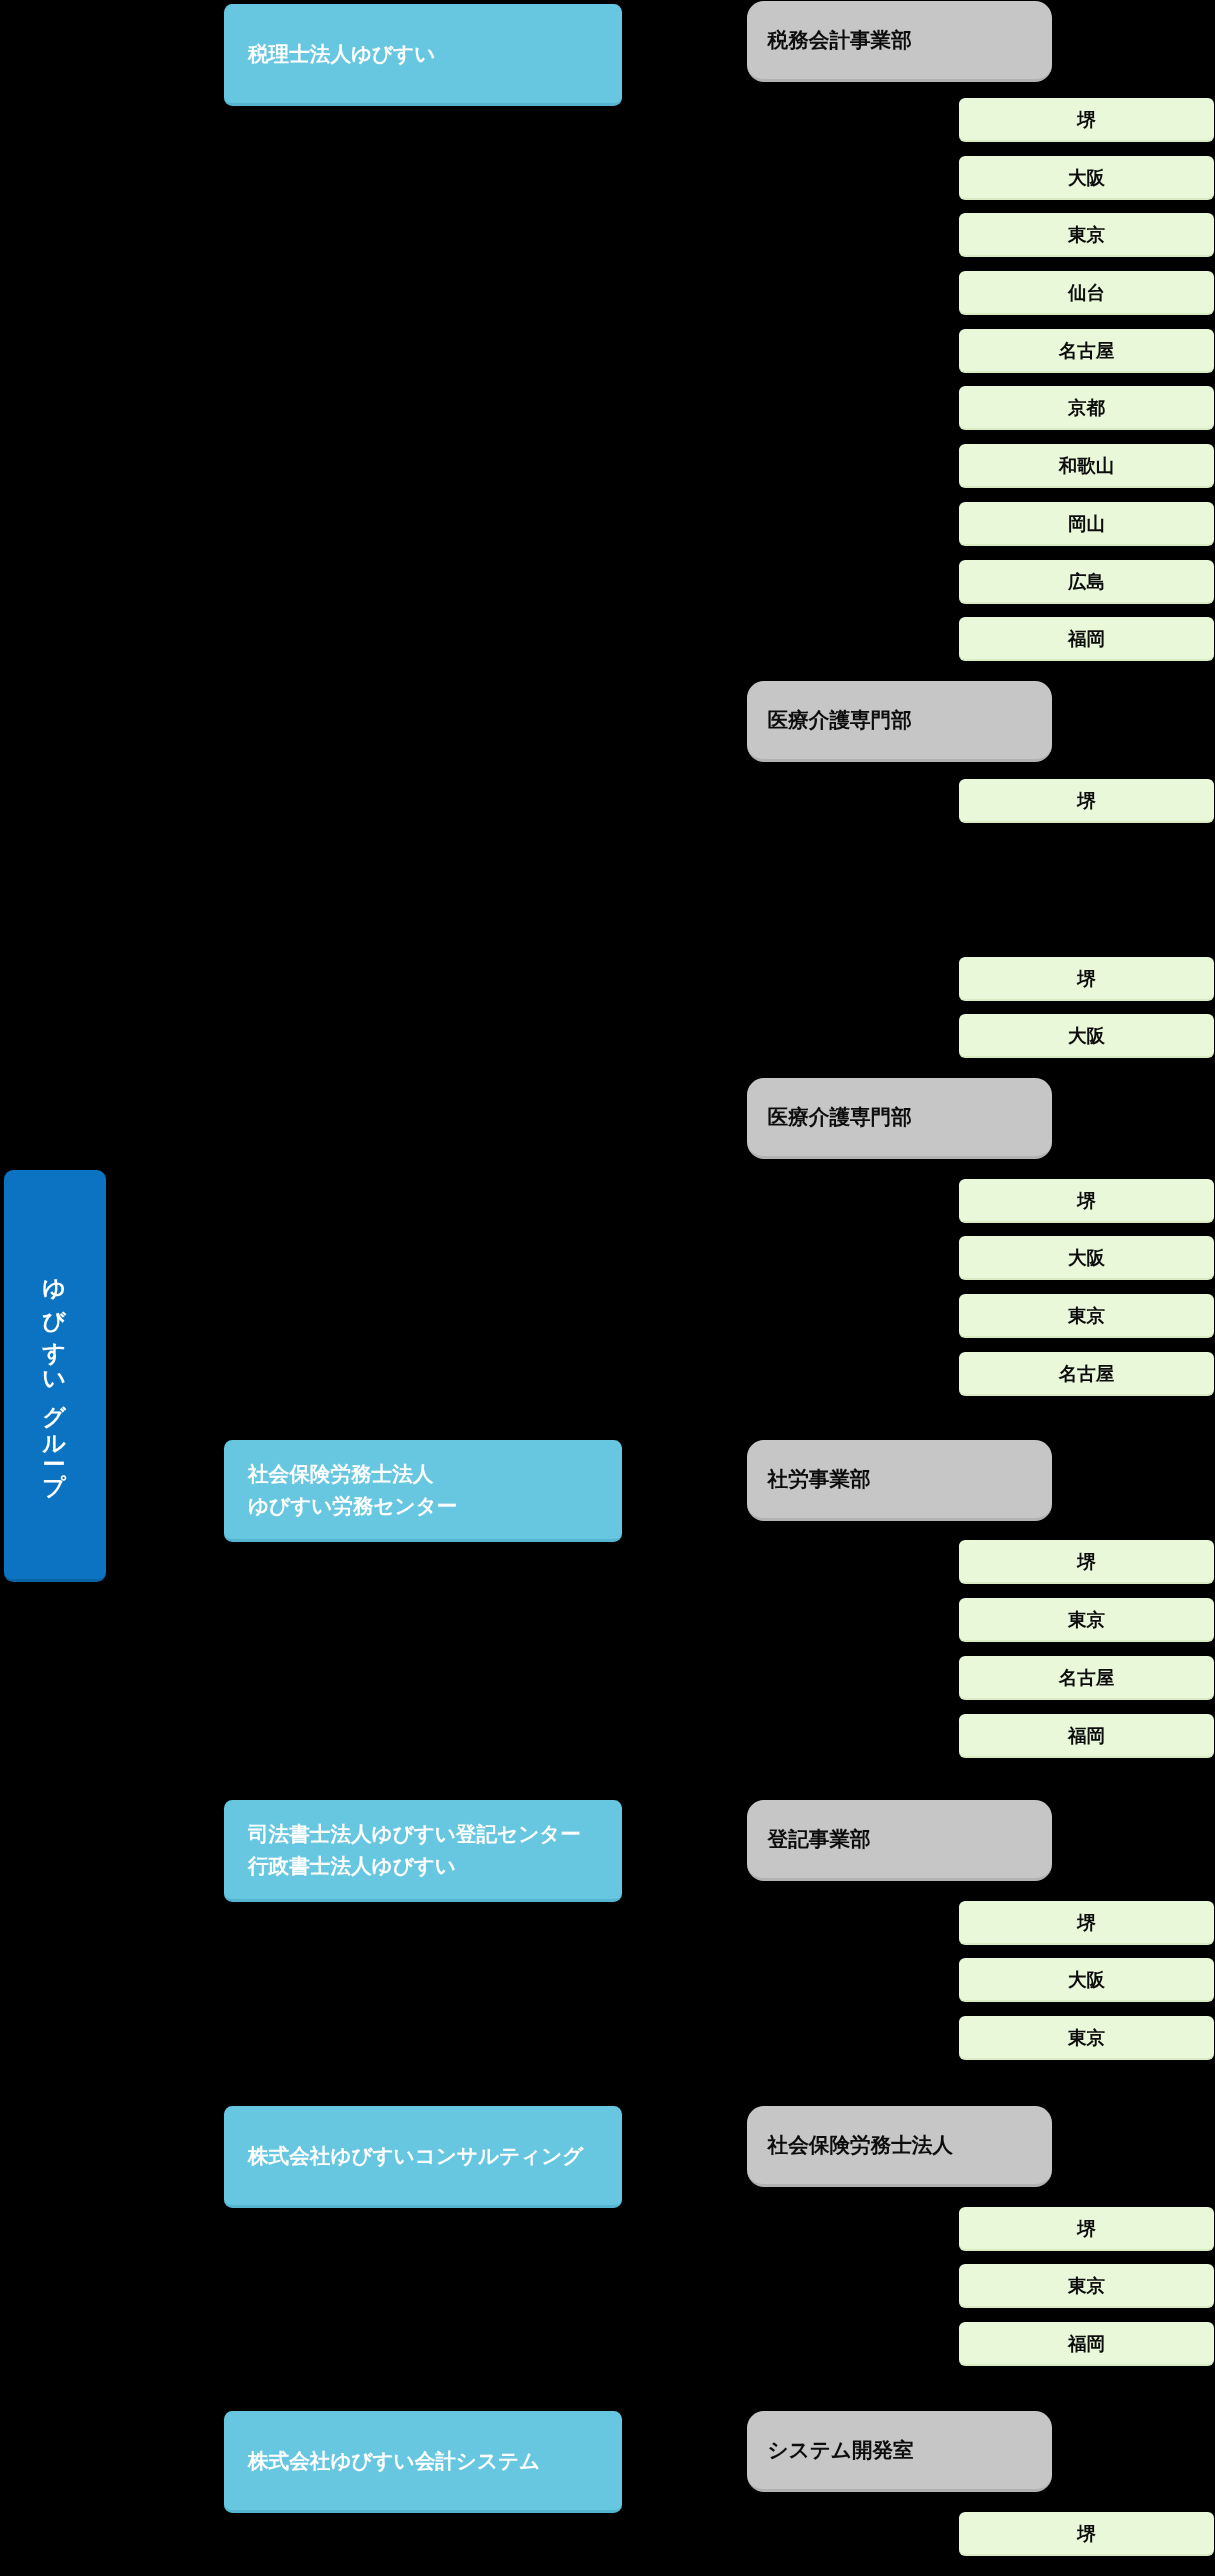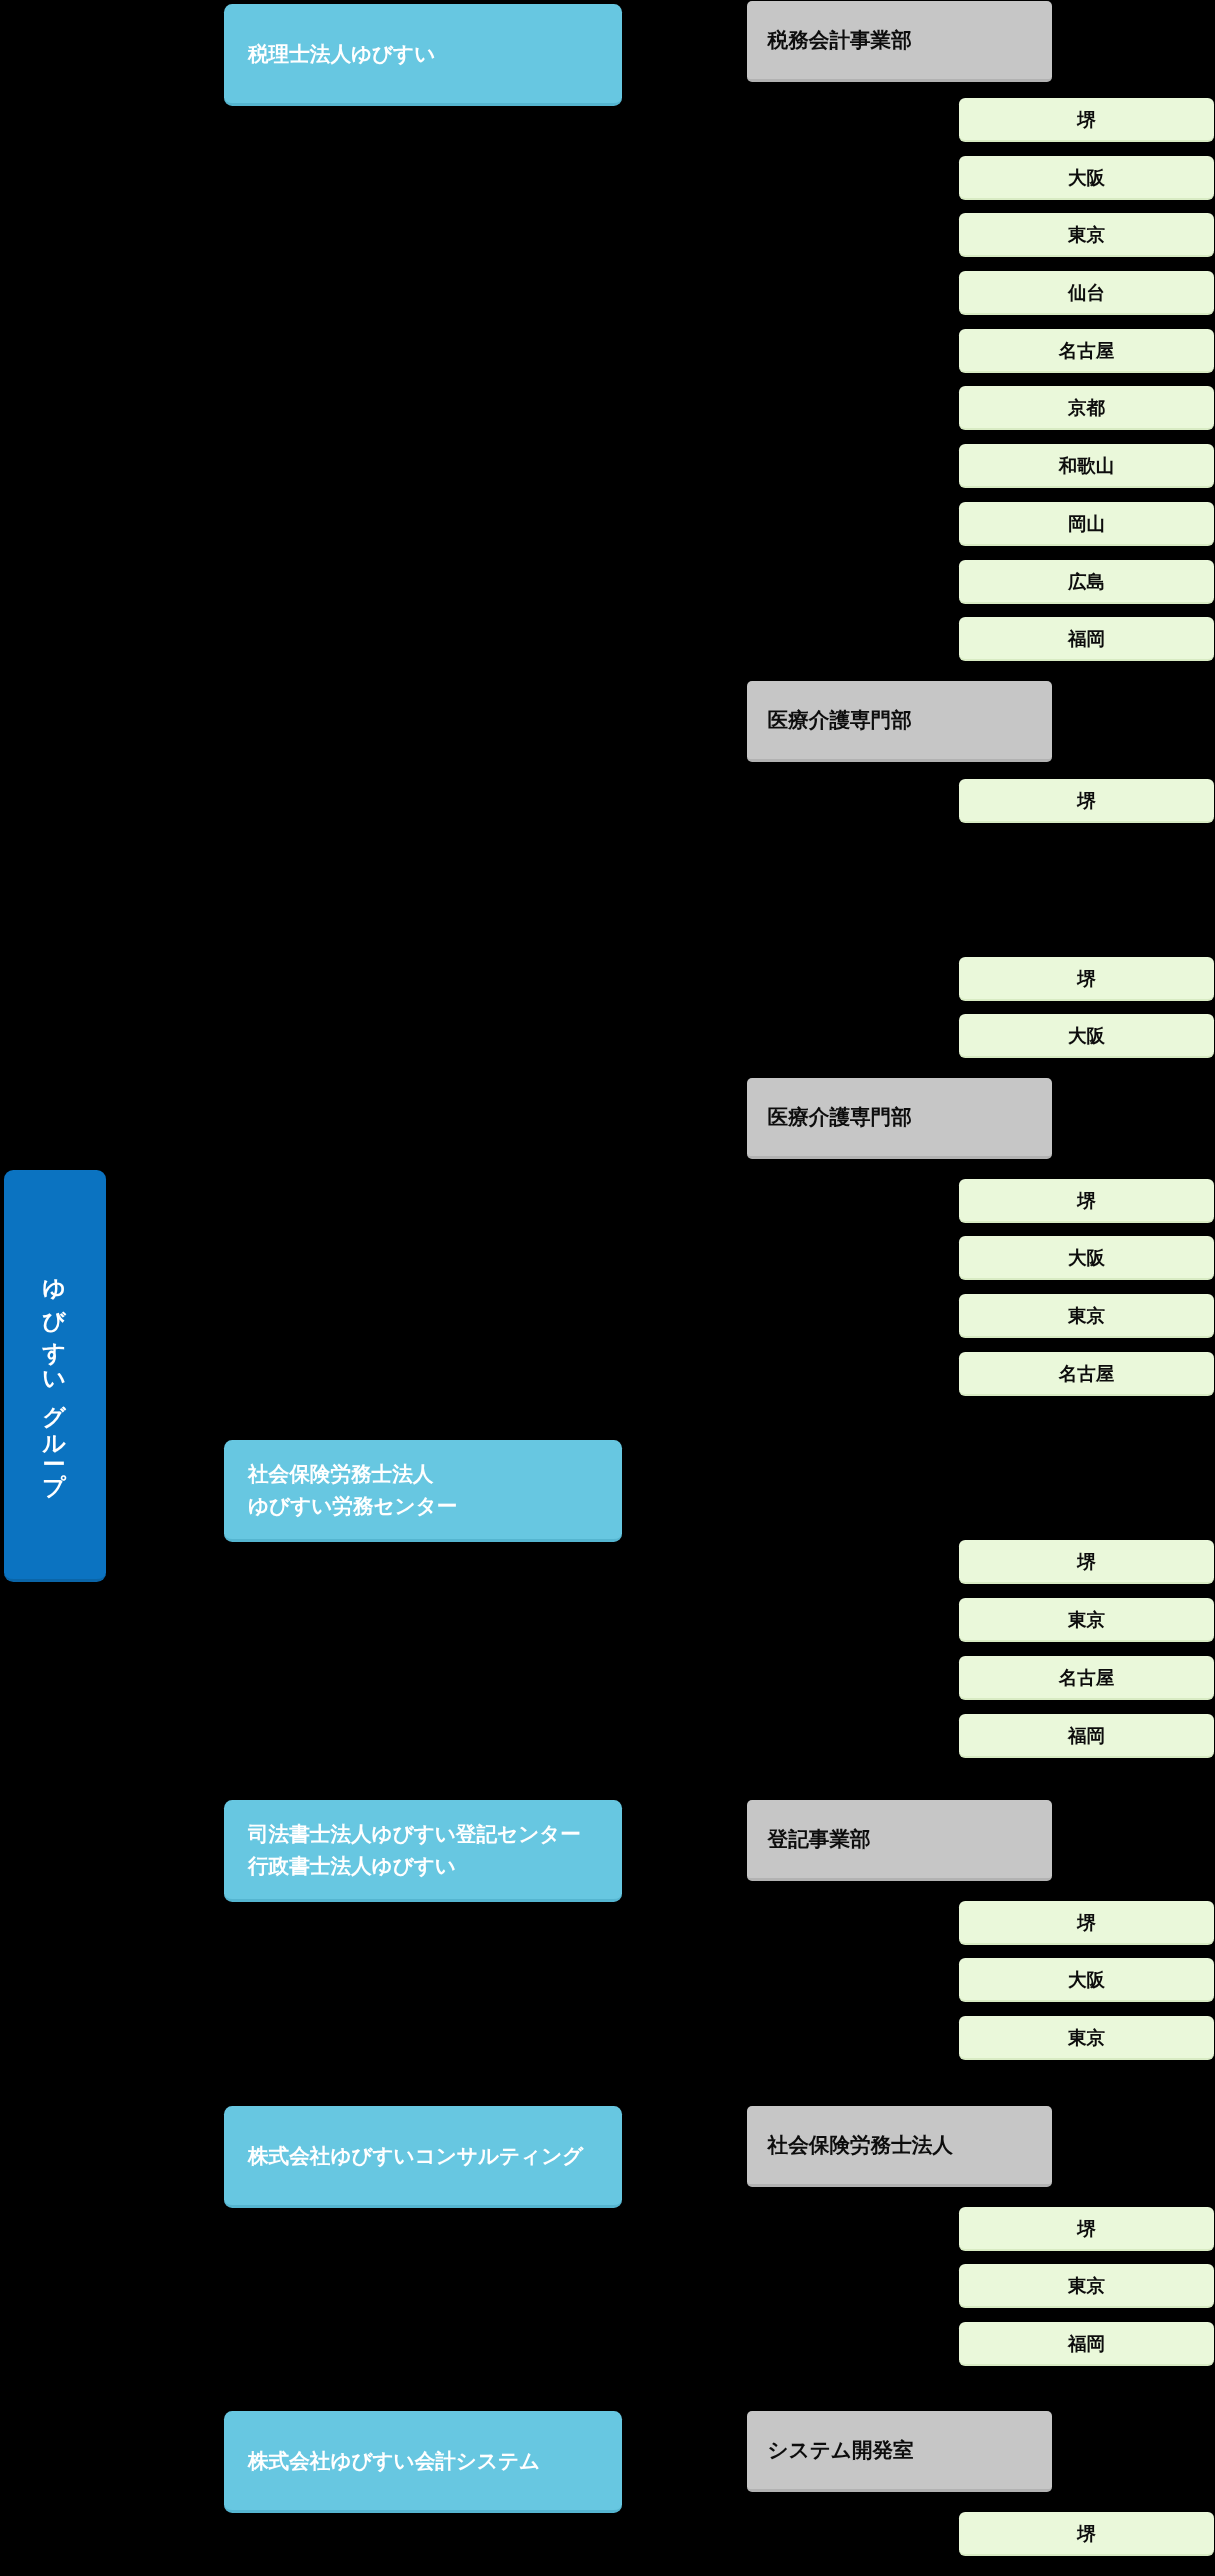--- a/index.html
+++ b/index.html
@@ -7,21 +7,21 @@
           font-family:"Liberation Sans",sans-serif;font-weight:bold;}
   .box{position:absolute;box-sizing:border-box;}
   .root{left:4.1px;top:1170px;width:102px;height:412px;background:#0b73c1;border-radius:9.3px;
         color:#ffffff;font-size:23px;letter-spacing:0.22em;display:flex;align-items:center;
         justify-content:center;writing-mode:vertical-rl;text-orientation:mixed;
         border-bottom:3.1px solid #0a65a8;}
   .company{left:224px;width:398px;height:102px;background:#67c7e1;border-radius:8.2px;
            color:#ffffff;font-size:20.6px;display:flex;flex-direction:column;justify-content:center;
            gap:10.3px;padding-left:24px;padding-right:8.2px;border-bottom:3.1px solid #55b5d0;}
   .company .line{line-height:1.05;white-space:nowrap;}
-  .dept{left:747px;width:305px;height:81px;background:#c6c6c6;border-radius:5px;color:#0d0d0d;
+  .dept{left:747px;width:305px;height:81px;background:#c6c6c6;border-radius:17px;color:#0d0d0d;
         font-size:20.6px;display:flex;align-items:center;padding-left:20.6px;
         border-bottom:3.1px solid #b2b2b2;white-space:nowrap;}
   .branch{left:959px;width:255px;height:44px;background:#eaf8da;border-radius:6.2px;color:#0d0d0d;
           font-size:18.5px;display:flex;align-items:center;justify-content:center;
           border-bottom:2.6px solid #d8ebc3;white-space:nowrap;}
 </style>
 </head>
 <body>
 
 <div id="canvas">
@@ -63,20 +63,21 @@
 
   <div class="box branch" style="top:957px">堺</div>
   <div class="box branch" style="top:1014px">大阪</div>
 
   <div class="box dept" style="top:1078px">医療介護専門部</div>
   <div class="box branch" style="top:1179px">堺</div>
   <div class="box branch" style="top:1236px">大阪</div>
   <div class="box branch" style="top:1294px">東京</div>
   <div class="box branch" style="top:1352px">名古屋</div>
 
+  <div class="box dept" style="top:1440px">社労事業部</div>
   <div class="box branch" style="top:1540px">堺</div>
   <div class="box branch" style="top:1598px">東京</div>
   <div class="box branch" style="top:1656px">名古屋</div>
   <div class="box branch" style="top:1714px">福岡</div>
 
   <div class="box dept" style="top:1800px">登記事業部</div>
   <div class="box branch" style="top:1901px">堺</div>
   <div class="box branch" style="top:1958px">大阪</div>
   <div class="box branch" style="top:2016px">東京</div>
 

